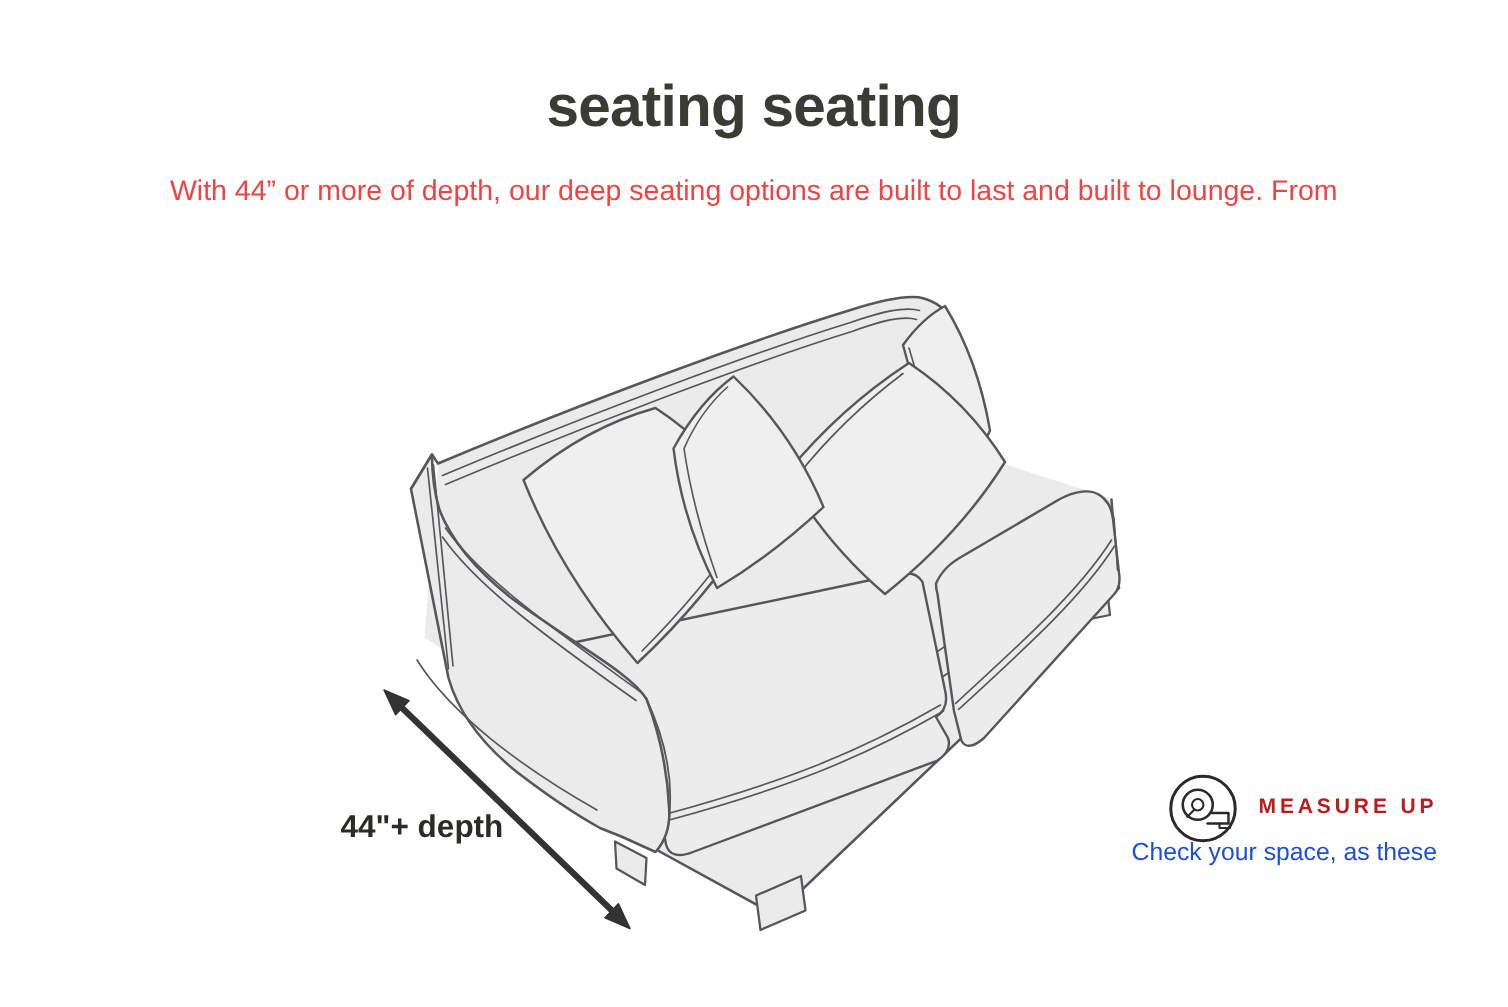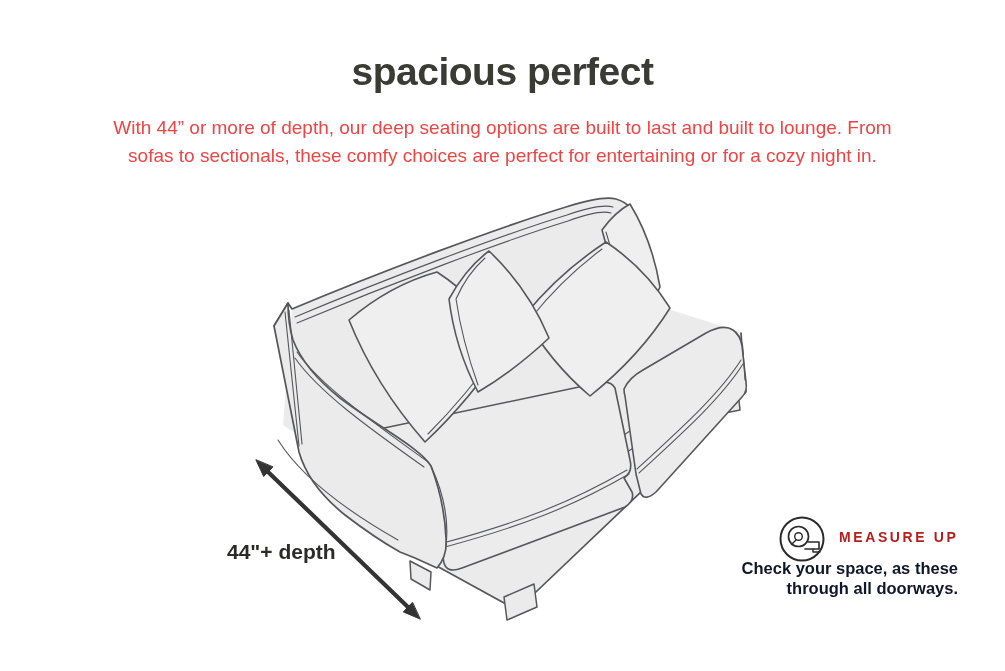--- a/index.html
+++ b/index.html
@@ -33,34 +33,32 @@
   .measure-heading{
     position:absolute;left:839px;top:529px;
     font-size:14px;font-weight:bold;
     letter-spacing:2.6px;color:#b91c1c;
     white-space:nowrap;
   }
   .measure-note{
     position:absolute;right:47px;top:559px;width:320px;
     text-align:right;
     font-size:16.5px;line-height:19.5px;
-    color:#0f172a;
-    font-weight:bold;
+    color:#1d4ed8;
   }
 </style>
 </head>
 <body>
 
 <div class="canvas">
 
-  <div class="page-title">spacious perfect</div>
+  <div class="page-title">seating seating</div>
 
   <div class="intro">
     <div>With 44” or more of depth, our deep seating options are built to last and built to lounge. From</div>
-    <div>sofas to sectionals, these comfy choices are perfect for entertaining or for a cozy night in.</div>
   </div>
 
   <svg class="sofa-svg" viewBox="0 0 1005 671" xmlns="http://www.w3.org/2000/svg">
     <g stroke-linecap="round" stroke-linejoin="round" fill="none">
 
       <path d="M292,309 C385,270 500,227 566,207 C588,200 606,196 616,199
                C629,203 635,211 633,220 C631,236 624,252 615,266
                L640,300 L740,332 L648,362 L350,470 L283,425 Z" fill="#ebebeb" stroke="none"></path>
       <path d="M274,326 L288,303 L292,309 C385,270 500,227 566,207 C588,200 606,196 616,199
                C629,203 635,211 633,220 C631,236 624,252 615,266" stroke="#56575b" stroke-width="1.7"></path>
@@ -139,16 +137,15 @@
         <path d="M813,549 L813,552 L820,552" stroke-width="1.4"></path>
       </g>
     </g>
   </svg>
 
   <div class="depth-label">44"+ depth</div>
 
   <div class="measure-heading">MEASURE UP</div>
   <div class="measure-note">
     <div>Check your space, as these</div>
-    <div>through all doorways.</div>
   </div>
 
 </div>
 
 </body></html>

